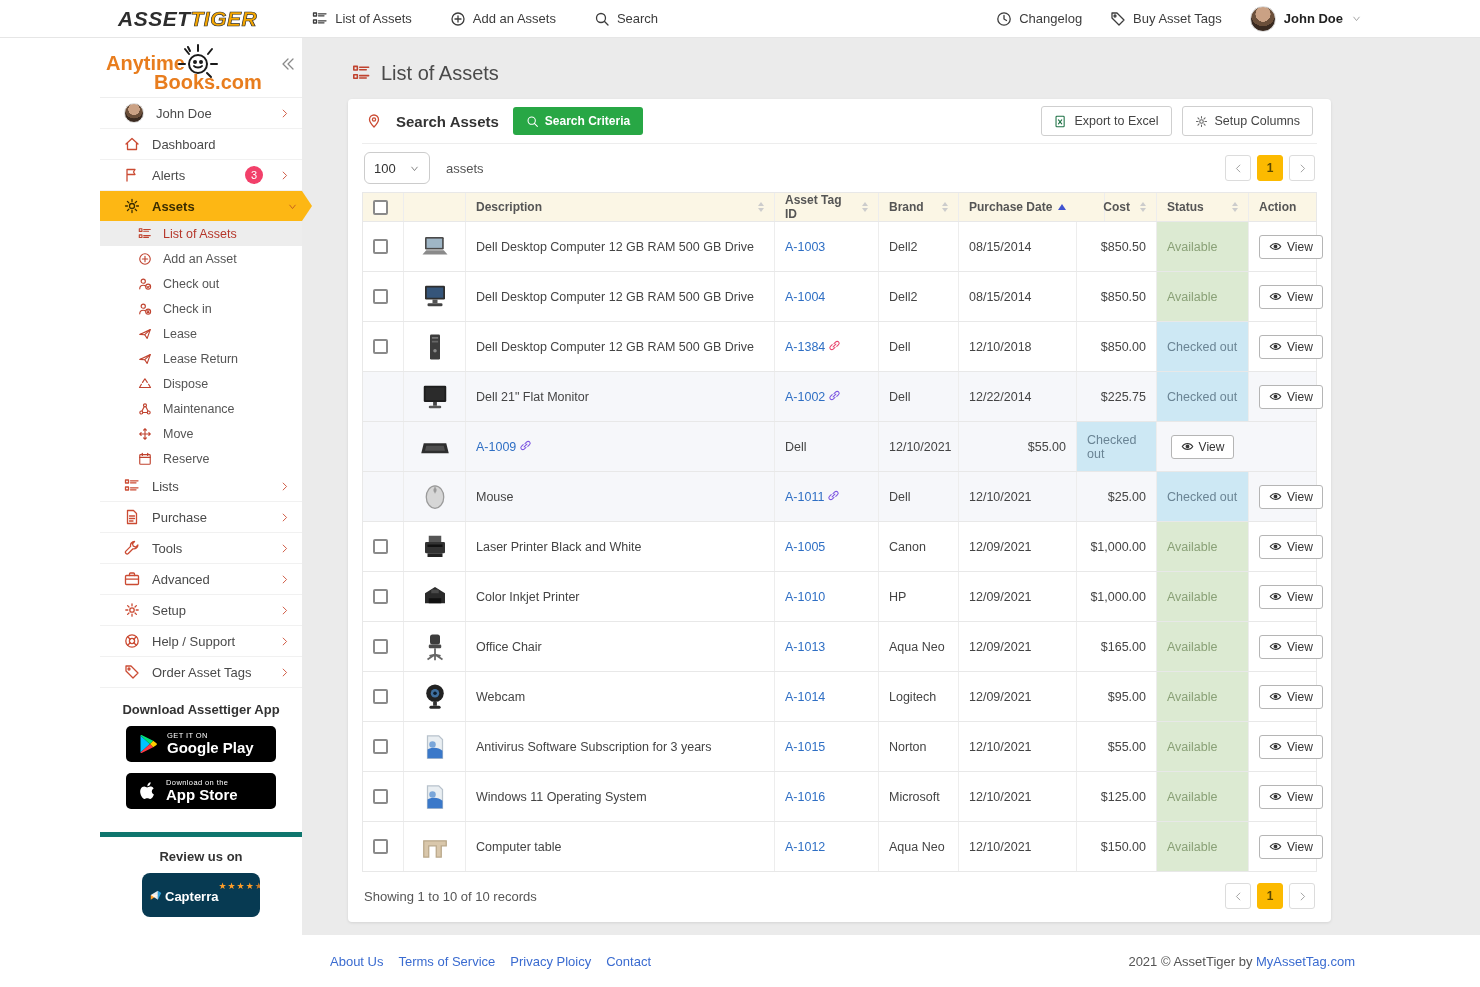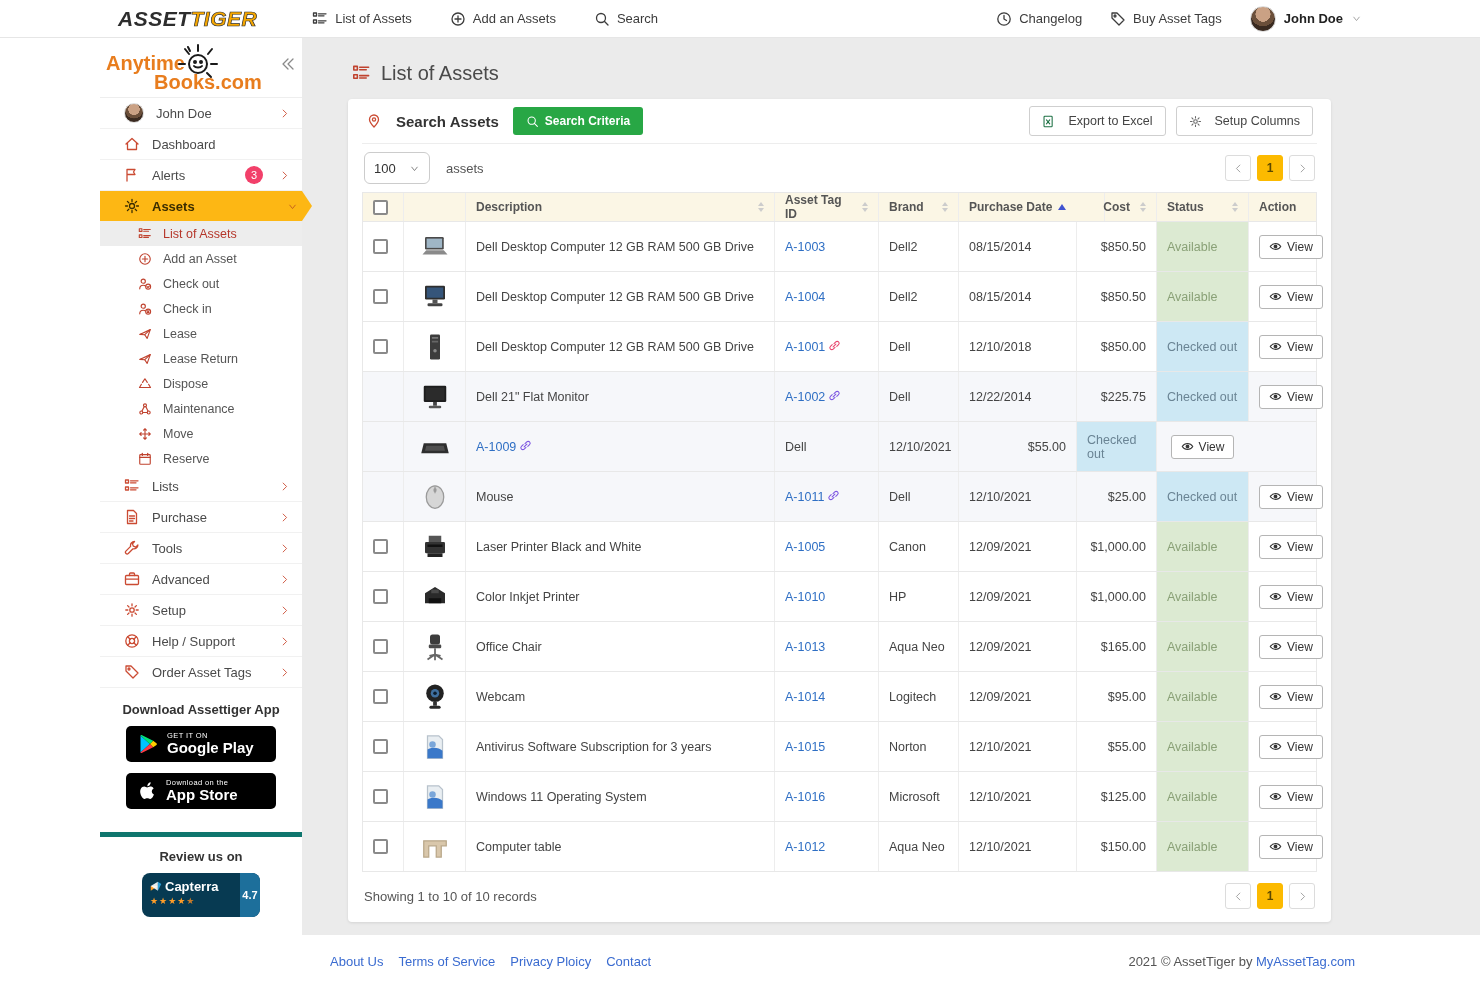--- a/index.html
+++ b/index.html
@@ -59,42 +59,42 @@
   .dl-head, .review-head { text-align:center; font-size:13px; font-weight:bold; color:#333; }
   .dl-block { padding:14px 0 12px; border-bottom:5px solid #0f766e; }
   .store-badge { width:150px; height:36px; background:#000; border-radius:5px; margin:9px auto 11px;
     display:flex; align-items:center; gap:9px; padding:0 12px; cursor:pointer; }
   .store-badge .t { display:flex; flex-direction:column; line-height:1.05; }
   .store-badge .t .t1 { font-size:7.5px; color:#fff; letter-spacing:.4px; }
   .store-badge .t .t2 { font-size:15px; color:#fff; font-weight:bold; }
   .review-block { padding-top:12px; }
   .capterra { width:118px; height:44px; margin:9px auto 0; border-radius:8px; overflow:hidden;
     display:flex; background:#073a52; cursor:pointer; }
-  .cap-left { flex:1; padding:6px 2px 4px 8px; display:flex; flex-direction:column; }
+  .cap-left { flex:1; padding:6px 2px 4px 8px; display:flex; flex-direction:row; }
   .cap-name { color:#fff; font-weight:bold; font-size:13px; display:flex; align-items:center; gap:3px; }
   .cap-stars { color:#ff9d28; font-size:9px; letter-spacing:1px; margin-top:2px; }
   .cap-stars .half { color:#c77a2a; }
   .cap-right { width:20px; background:#1d6f9b; color:#fff; font-weight:bold; font-size:11px;
     display:flex; align-items:center; justify-content:center; }
 
   
   .page-title { display:flex; align-items:center; gap:10px; margin:24px 0 0 50px;
     font-size:20px; color:#4a4a4a; }
   .page-title .ic { width:19px; height:19px; color:#c0432f; }
   .card { width:983px; margin:14px 0 0 46px; background:#fff; border-radius:4px;
     box-shadow:0 1px 3px rgba(0,0,0,.1); padding:0 14px; }
   .card-head { height:45px; display:flex; align-items:center; gap:14px; border-bottom:1px solid #ededed; padding:0 4px; }
   .pin { color:#cb4b33; }
   .search-title { font-size:15px; font-weight:bold; color:#333; }
   .btn-green { background:#28a745; color:#fff; border:none; border-radius:3px; font-size:12px;
     font-weight:bold; display:flex; align-items:center; gap:6px; padding:7px 13px; cursor:pointer;
     font-family:inherit; }
   .head-right { margin-left:auto; display:flex; gap:10px; }
   .btn-outline { background:#fff; border:1px solid #cfcfcf; border-radius:3px; color:#444;
-    font-size:12.5px; display:flex; align-items:center; gap:13px; padding:7px 12px; cursor:pointer;
+    font-size:12.5px; display:flex; align-items:center; gap:7px; padding:7px 12px; cursor:pointer;
     font-family:inherit; }
   .btn-outline .excel { color:#1d7044; }
   .btn-outline .gear { color:#666; }
   .controls { height:48px; display:flex; align-items:center; padding:0 2px; }
   .select { width:66px; height:32px; border:1px solid #ccc; border-radius:6px; display:flex;
     align-items:center; justify-content:space-between; padding:0 9px; font-size:13px; color:#333; cursor:pointer; }
   .select .chev { color:#777; }
   .ctrl-label { margin-left:16px; font-size:13px; color:#555; }
   .pager { margin-left:auto; display:flex; gap:6px; }
   .pg { width:26px; height:26px; border:1px solid #dcdcdc; background:#fff; border-radius:3px;
@@ -670,21 +670,21 @@
                 <rect x="8" y="2" width="8" height="20" rx="1" fill="#3c3c3c"></rect>
                 <rect x="9.5" y="4" width="5" height="1.4" fill="#777"></rect>
                 <rect x="9.5" y="7" width="5" height="1.4" fill="#666"></rect>
                 <circle cx="12" cy="15" r="1.4" fill="#888"></circle>
               </svg>
             </div>
             <div class="td">
               <span>Dell Desktop Computer 12 GB RAM 500 GB Drive</span>
             </div>
             <div class="td">
-              <span class="tag-link">A-1001</span>
+              <span class="tag-link">A-1384</span>
               <span class="linkic red"><svg class="ic sm" viewBox="0 0 16 16">
                   <path d="M6.3 9.7l3.4-3.4M5.2 6.8L3 9a2.4 2.4 0 0 0 3.4 3.4l2.2-2.2M10.8 9.2L13 7A2.4 2.4 0 0 0 9.6 3.6L7.4 5.8"></path>
                 </svg></span>
             </div>
             <div class="td">
               <span>Dell</span>
             </div>
             <div class="td">
               <span>12/10/2018</span>
             </div>

